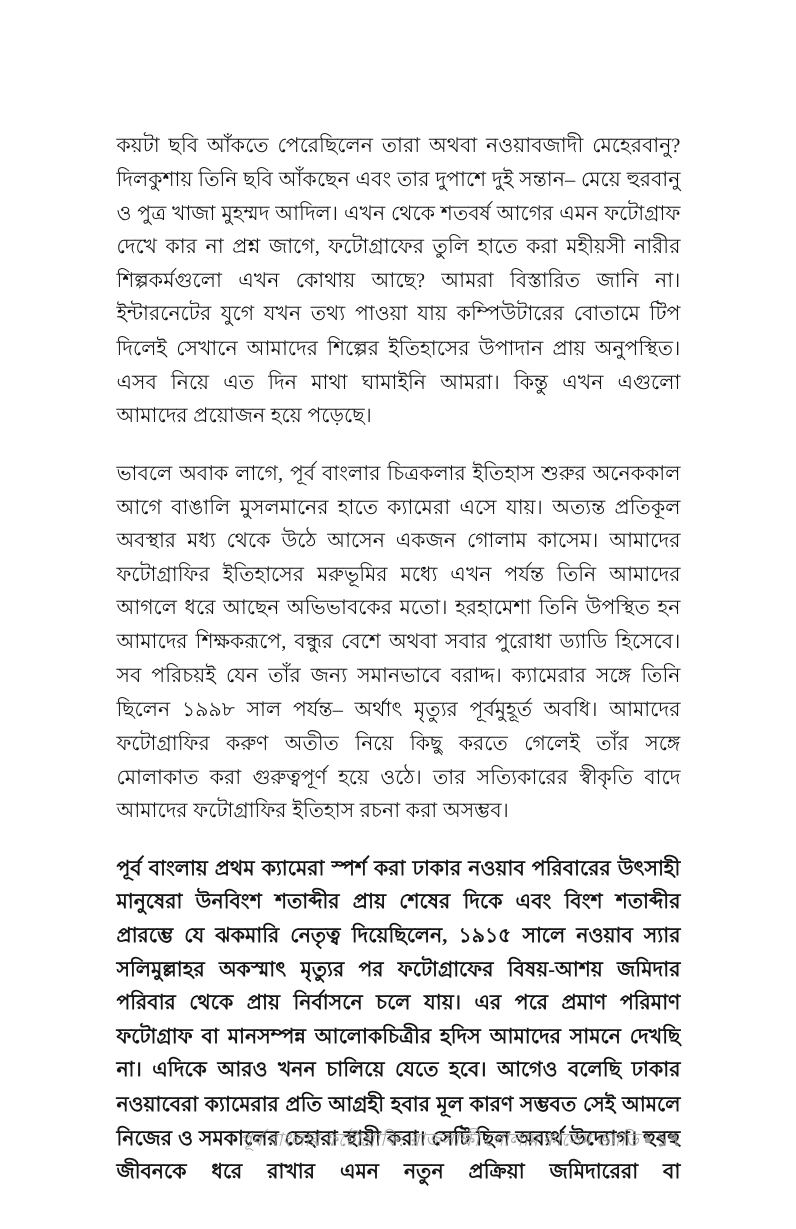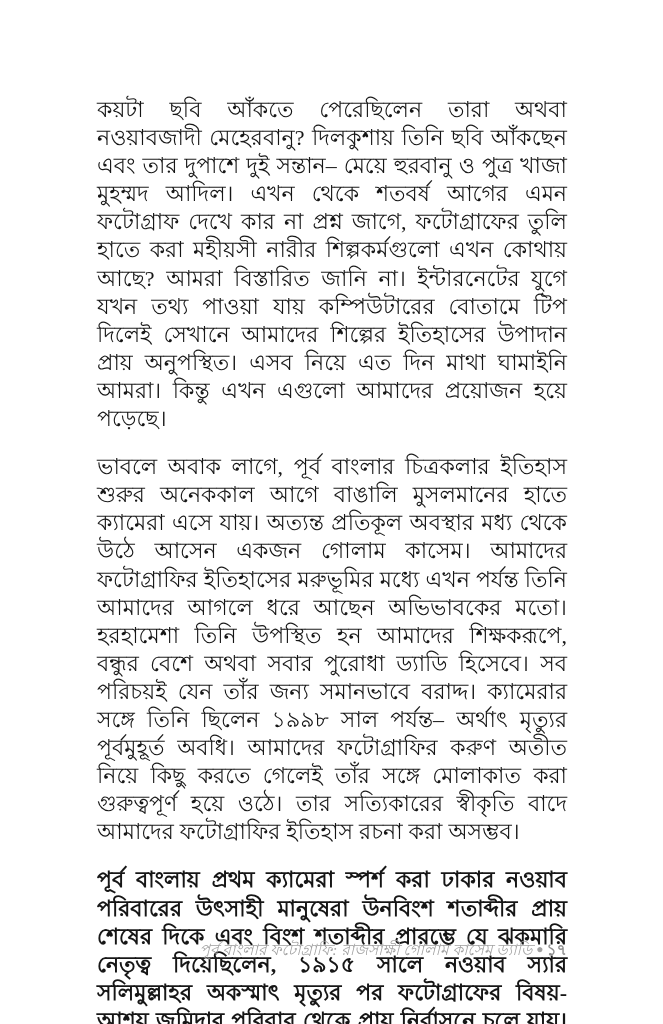--- a/index.html
+++ b/index.html
@@ -19,24 +19,24 @@
   }
 
   .text-block {
     position: absolute;
     left: 97px;
     top: 96px;
     width: 470px;
   }
 
   .para {
-    margin: 0 0 20px 0;
+    margin: 12px 0 20px 0;
     padding: 0;
     font-family: "Liberation Serif", "DejaVu Serif", serif;
-    font-size: 22px;
+    font-size: 17px;
     line-height: 28.1px;
     color: #161616;
     text-align: justify;
     text-justify: inter-word;
     word-spacing: 0.5px;
     hyphens: none;
     -webkit-font-smoothing: antialiased;
   }
 
   .para:last-of-type {

